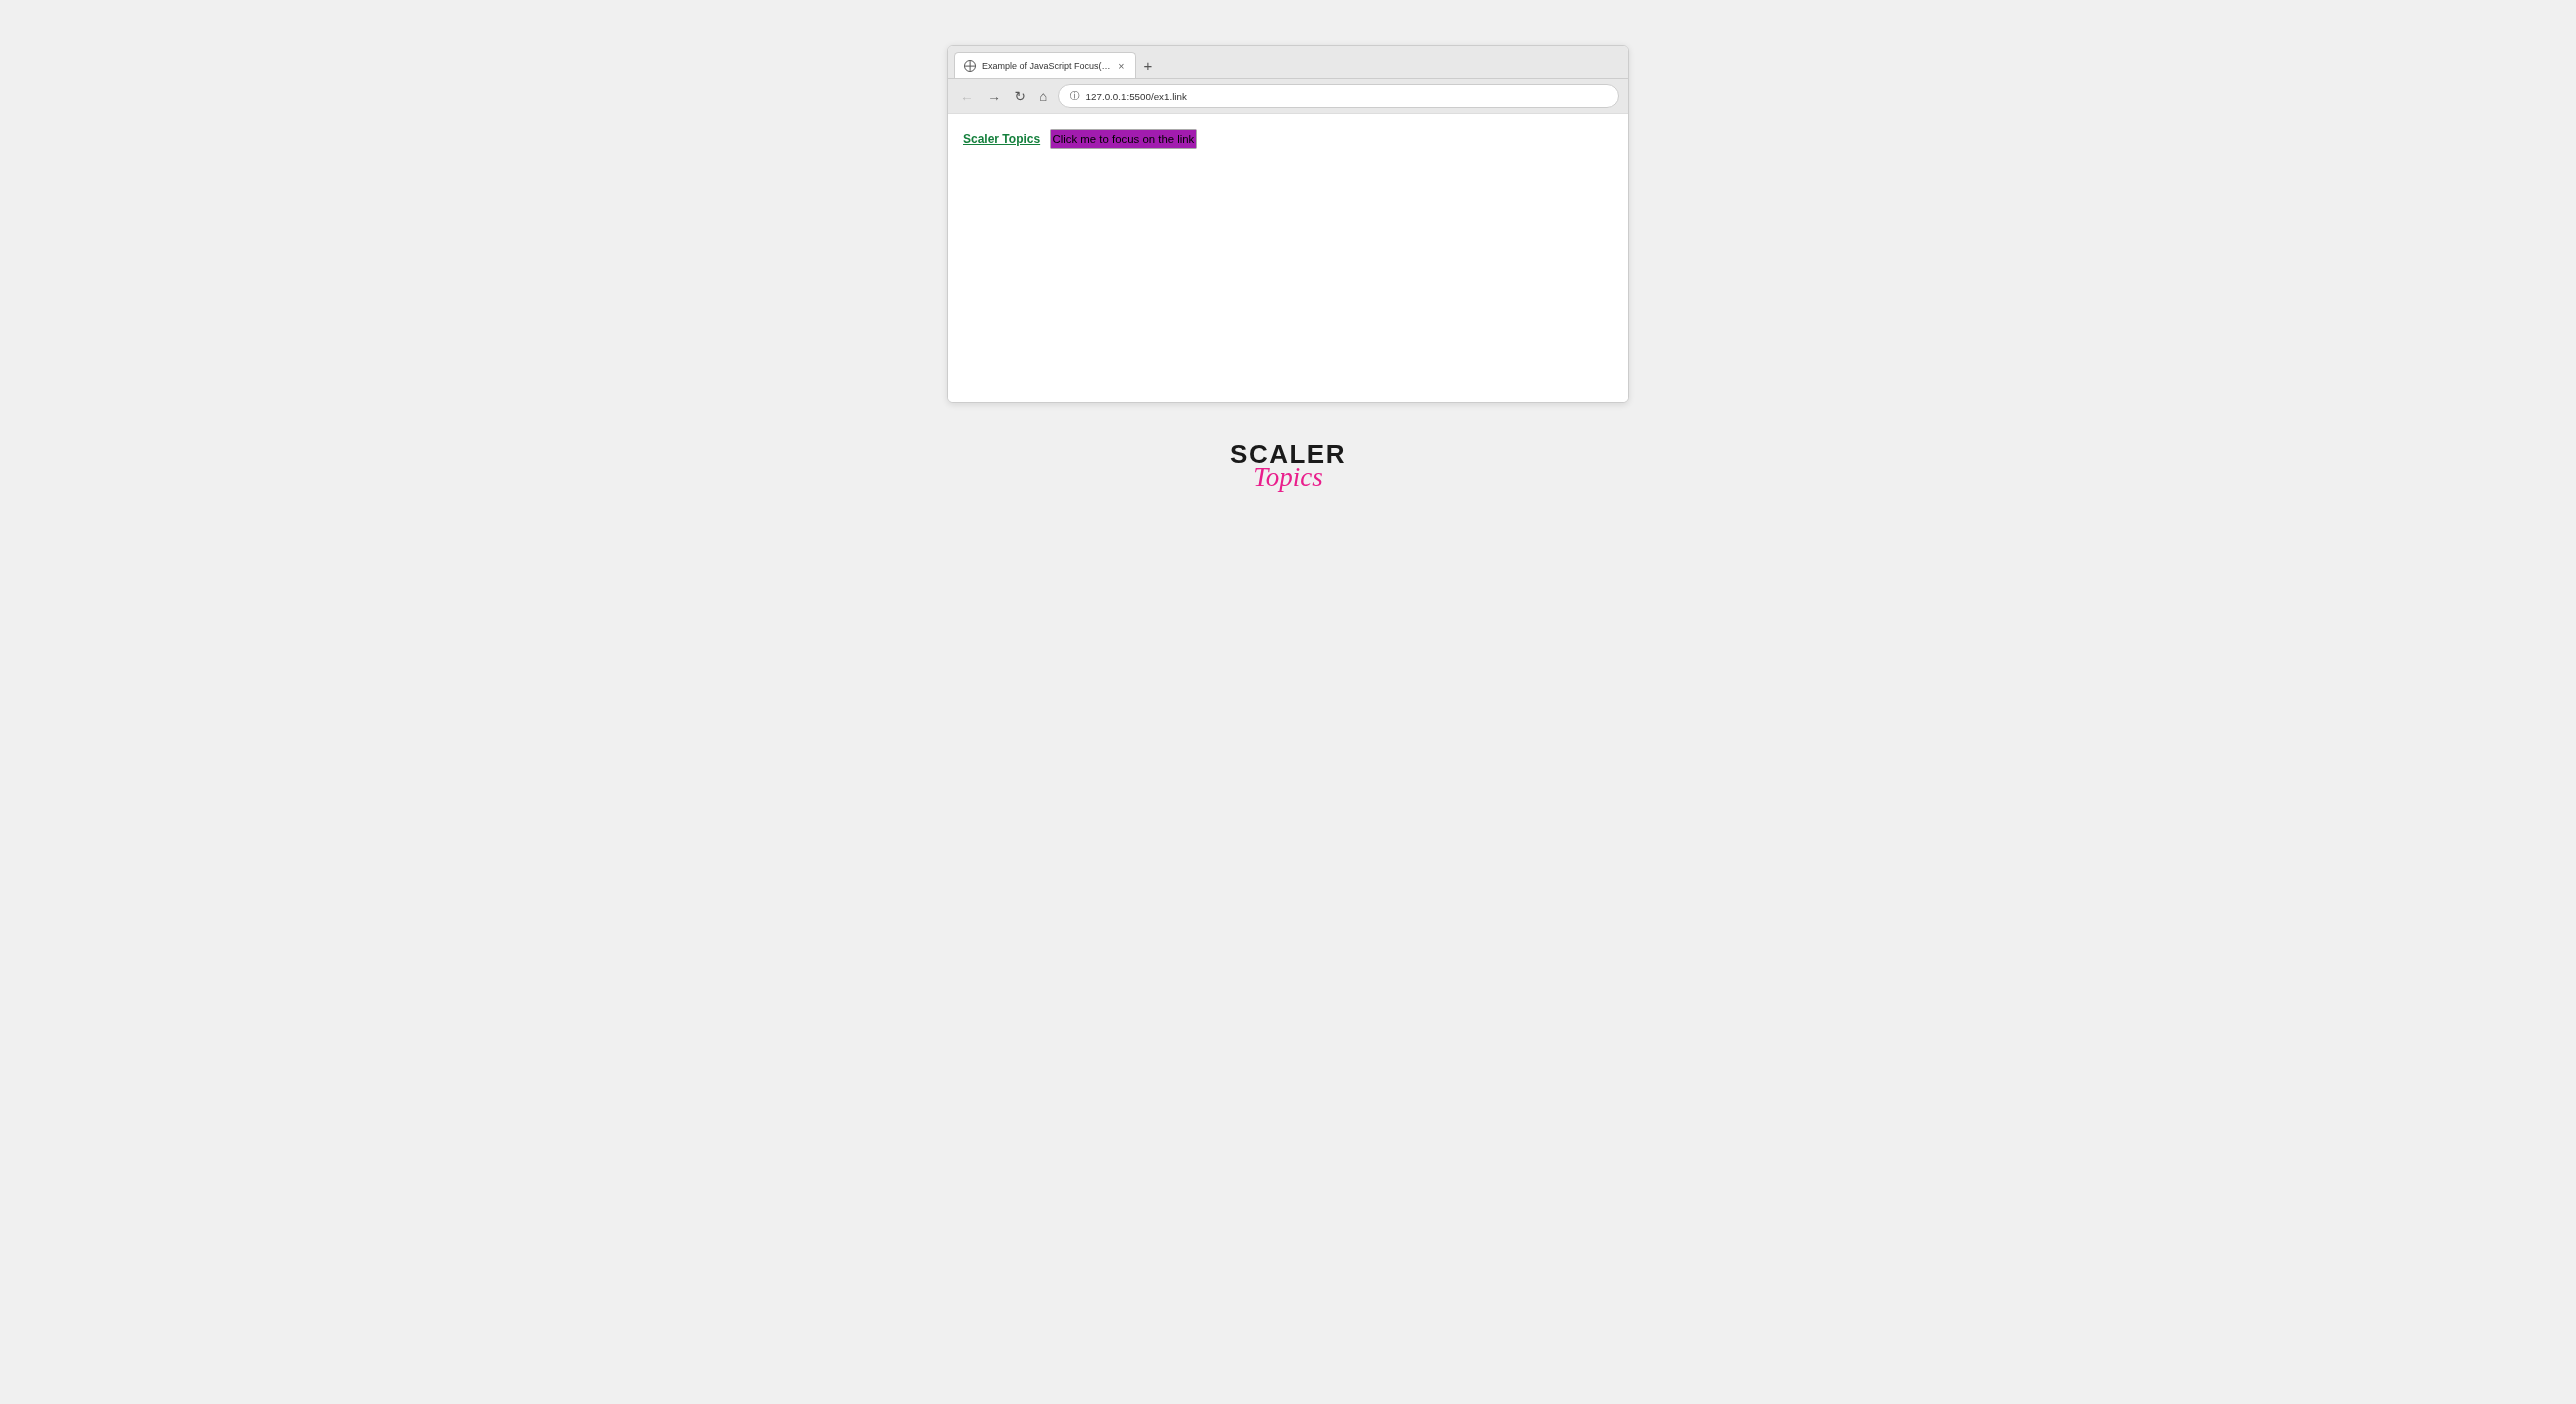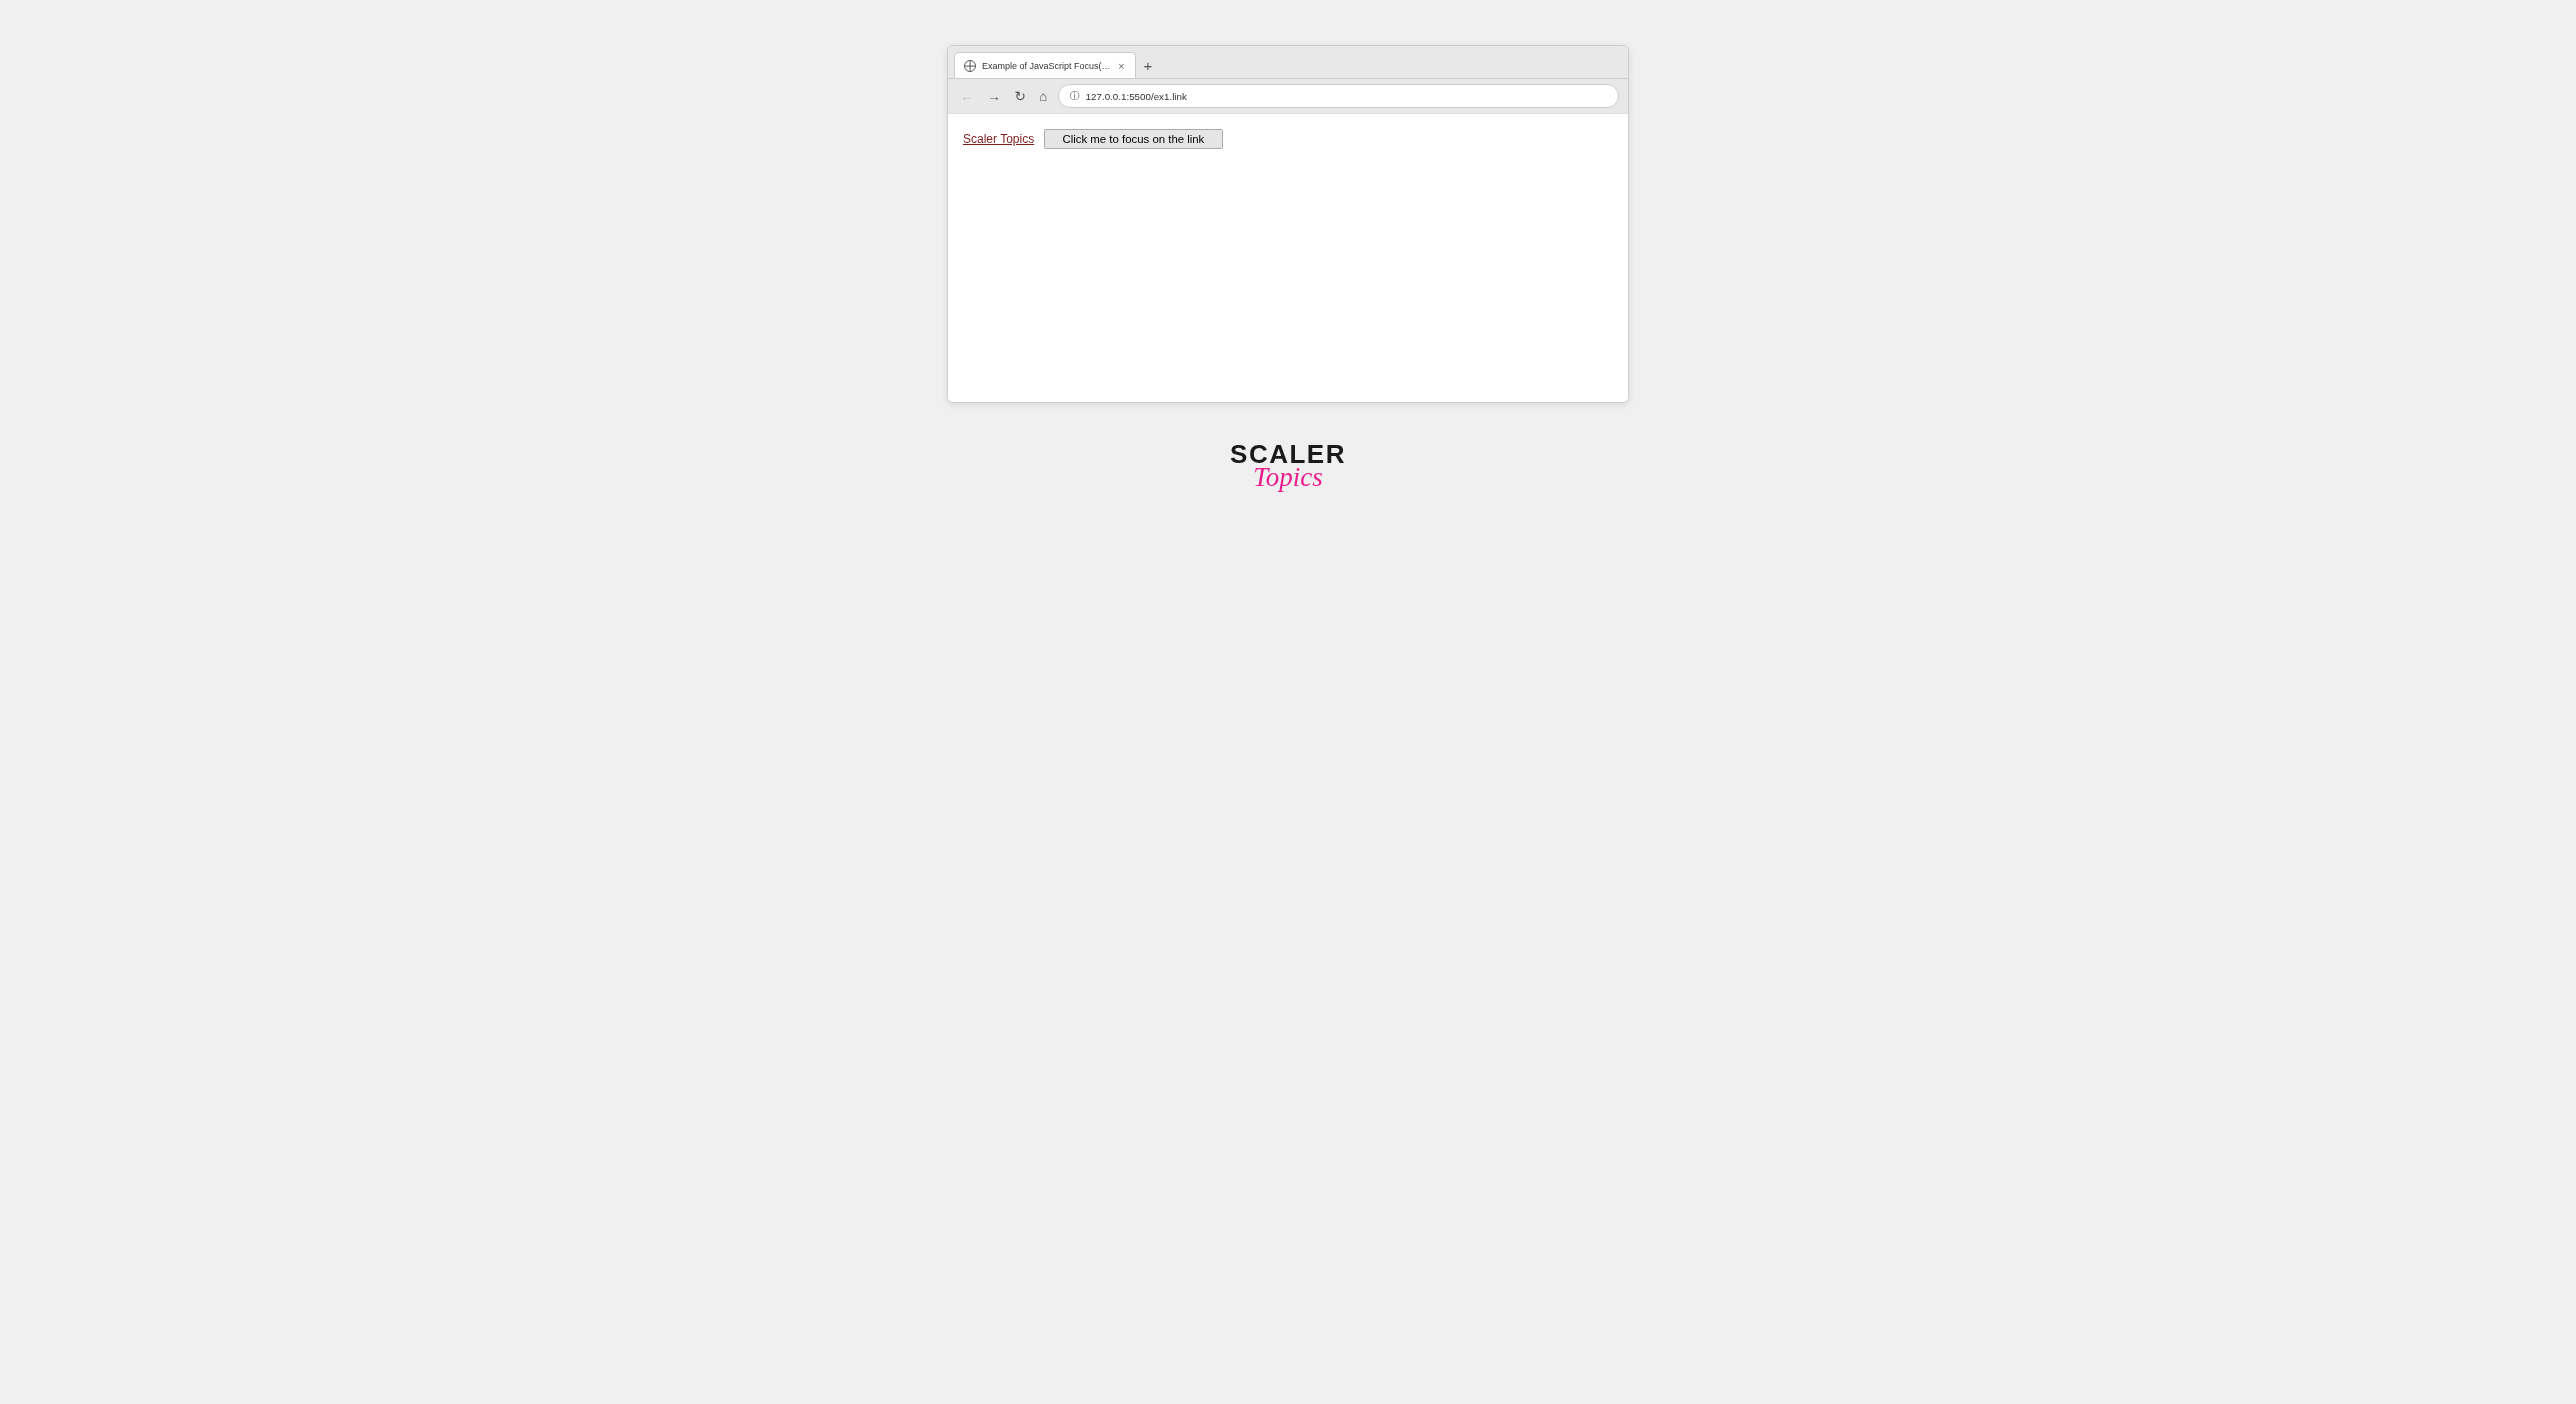--- a/index.html
+++ b/index.html
@@ -157,30 +157,31 @@
     }
 
     
     .page-content {
       background: #fff;
       min-height: 288px;
       padding: 15px;
     }
 
     .page-link {
-      color: #7f1d1d;
+      color: #15803d;
       text-decoration: underline;
       font-size: 12px;
       cursor: pointer;
+      font-weight: bold;
     }
 
     .focus-button {
       font-size: 11.4px;
-      padding: 3px 18px;
-      background: #e5e5e5;
+      padding: 3px 2px;
+      background: #a21caf;
       border: 0.8px solid #aaa;
       cursor: pointer;
       margin-left: 6px;
       border-radius: 1.5px;
     }
 
     
     .watermark {
       margin-top: 38px;
       display: flex;

